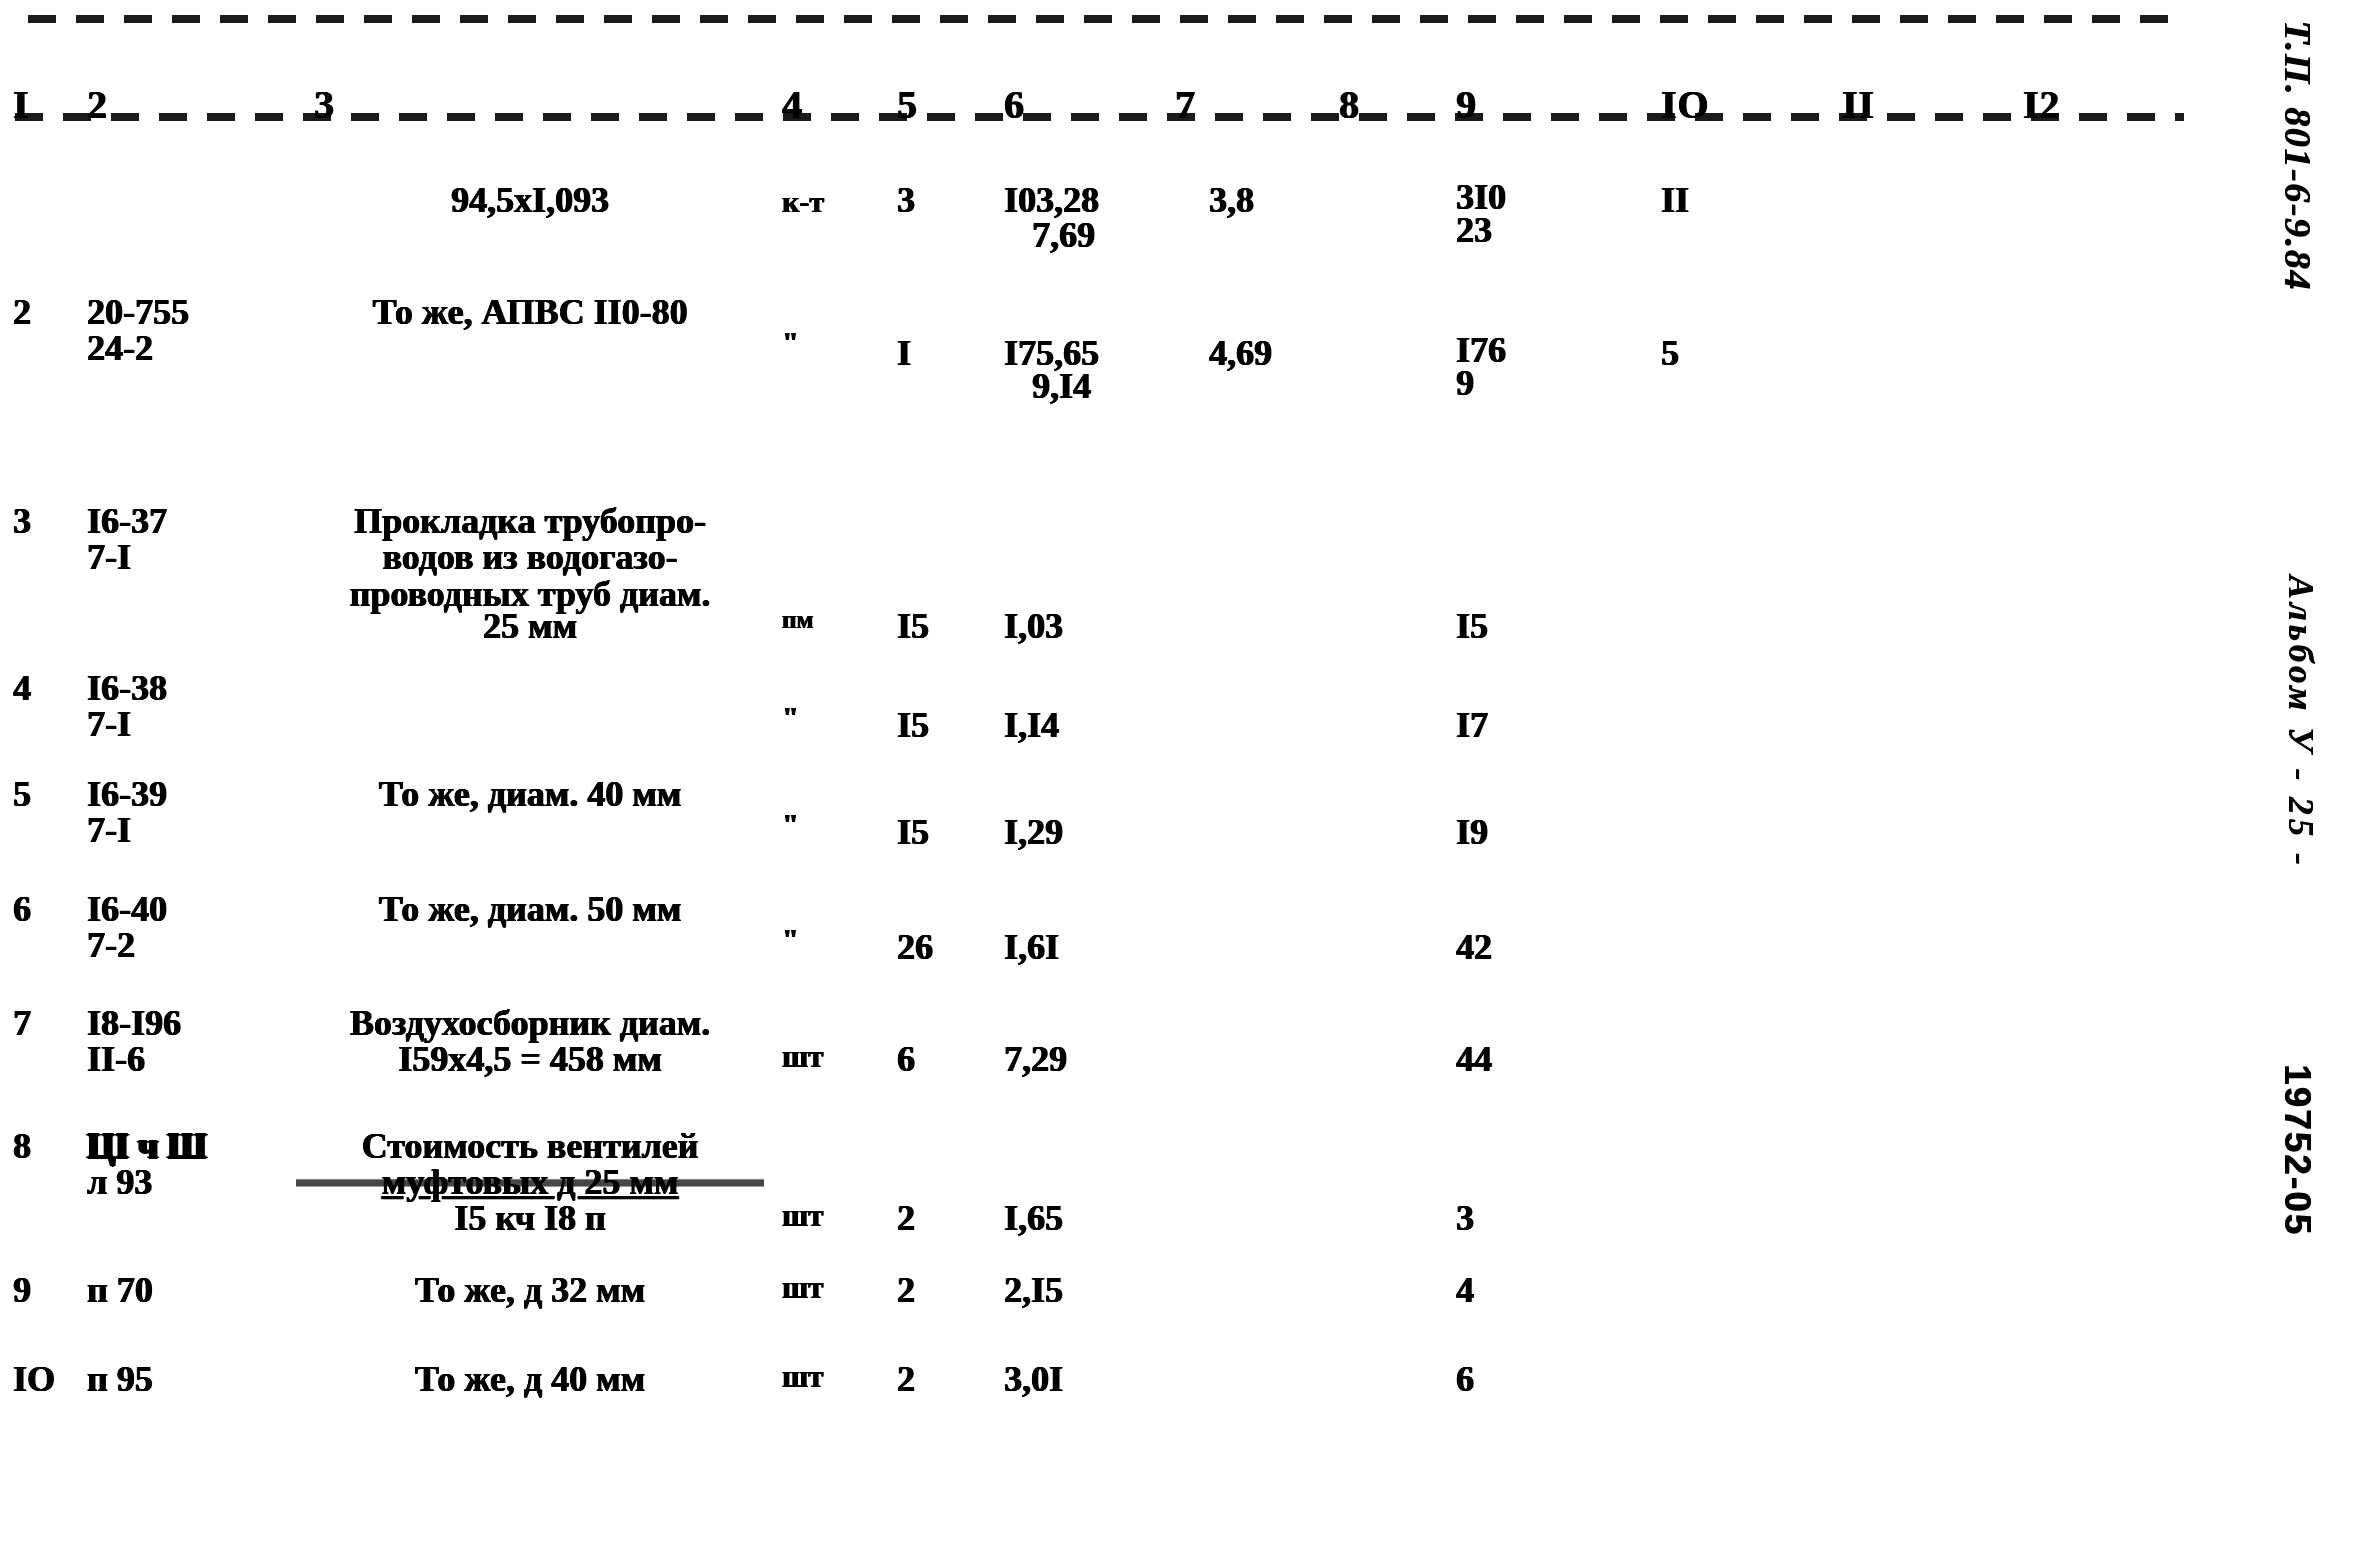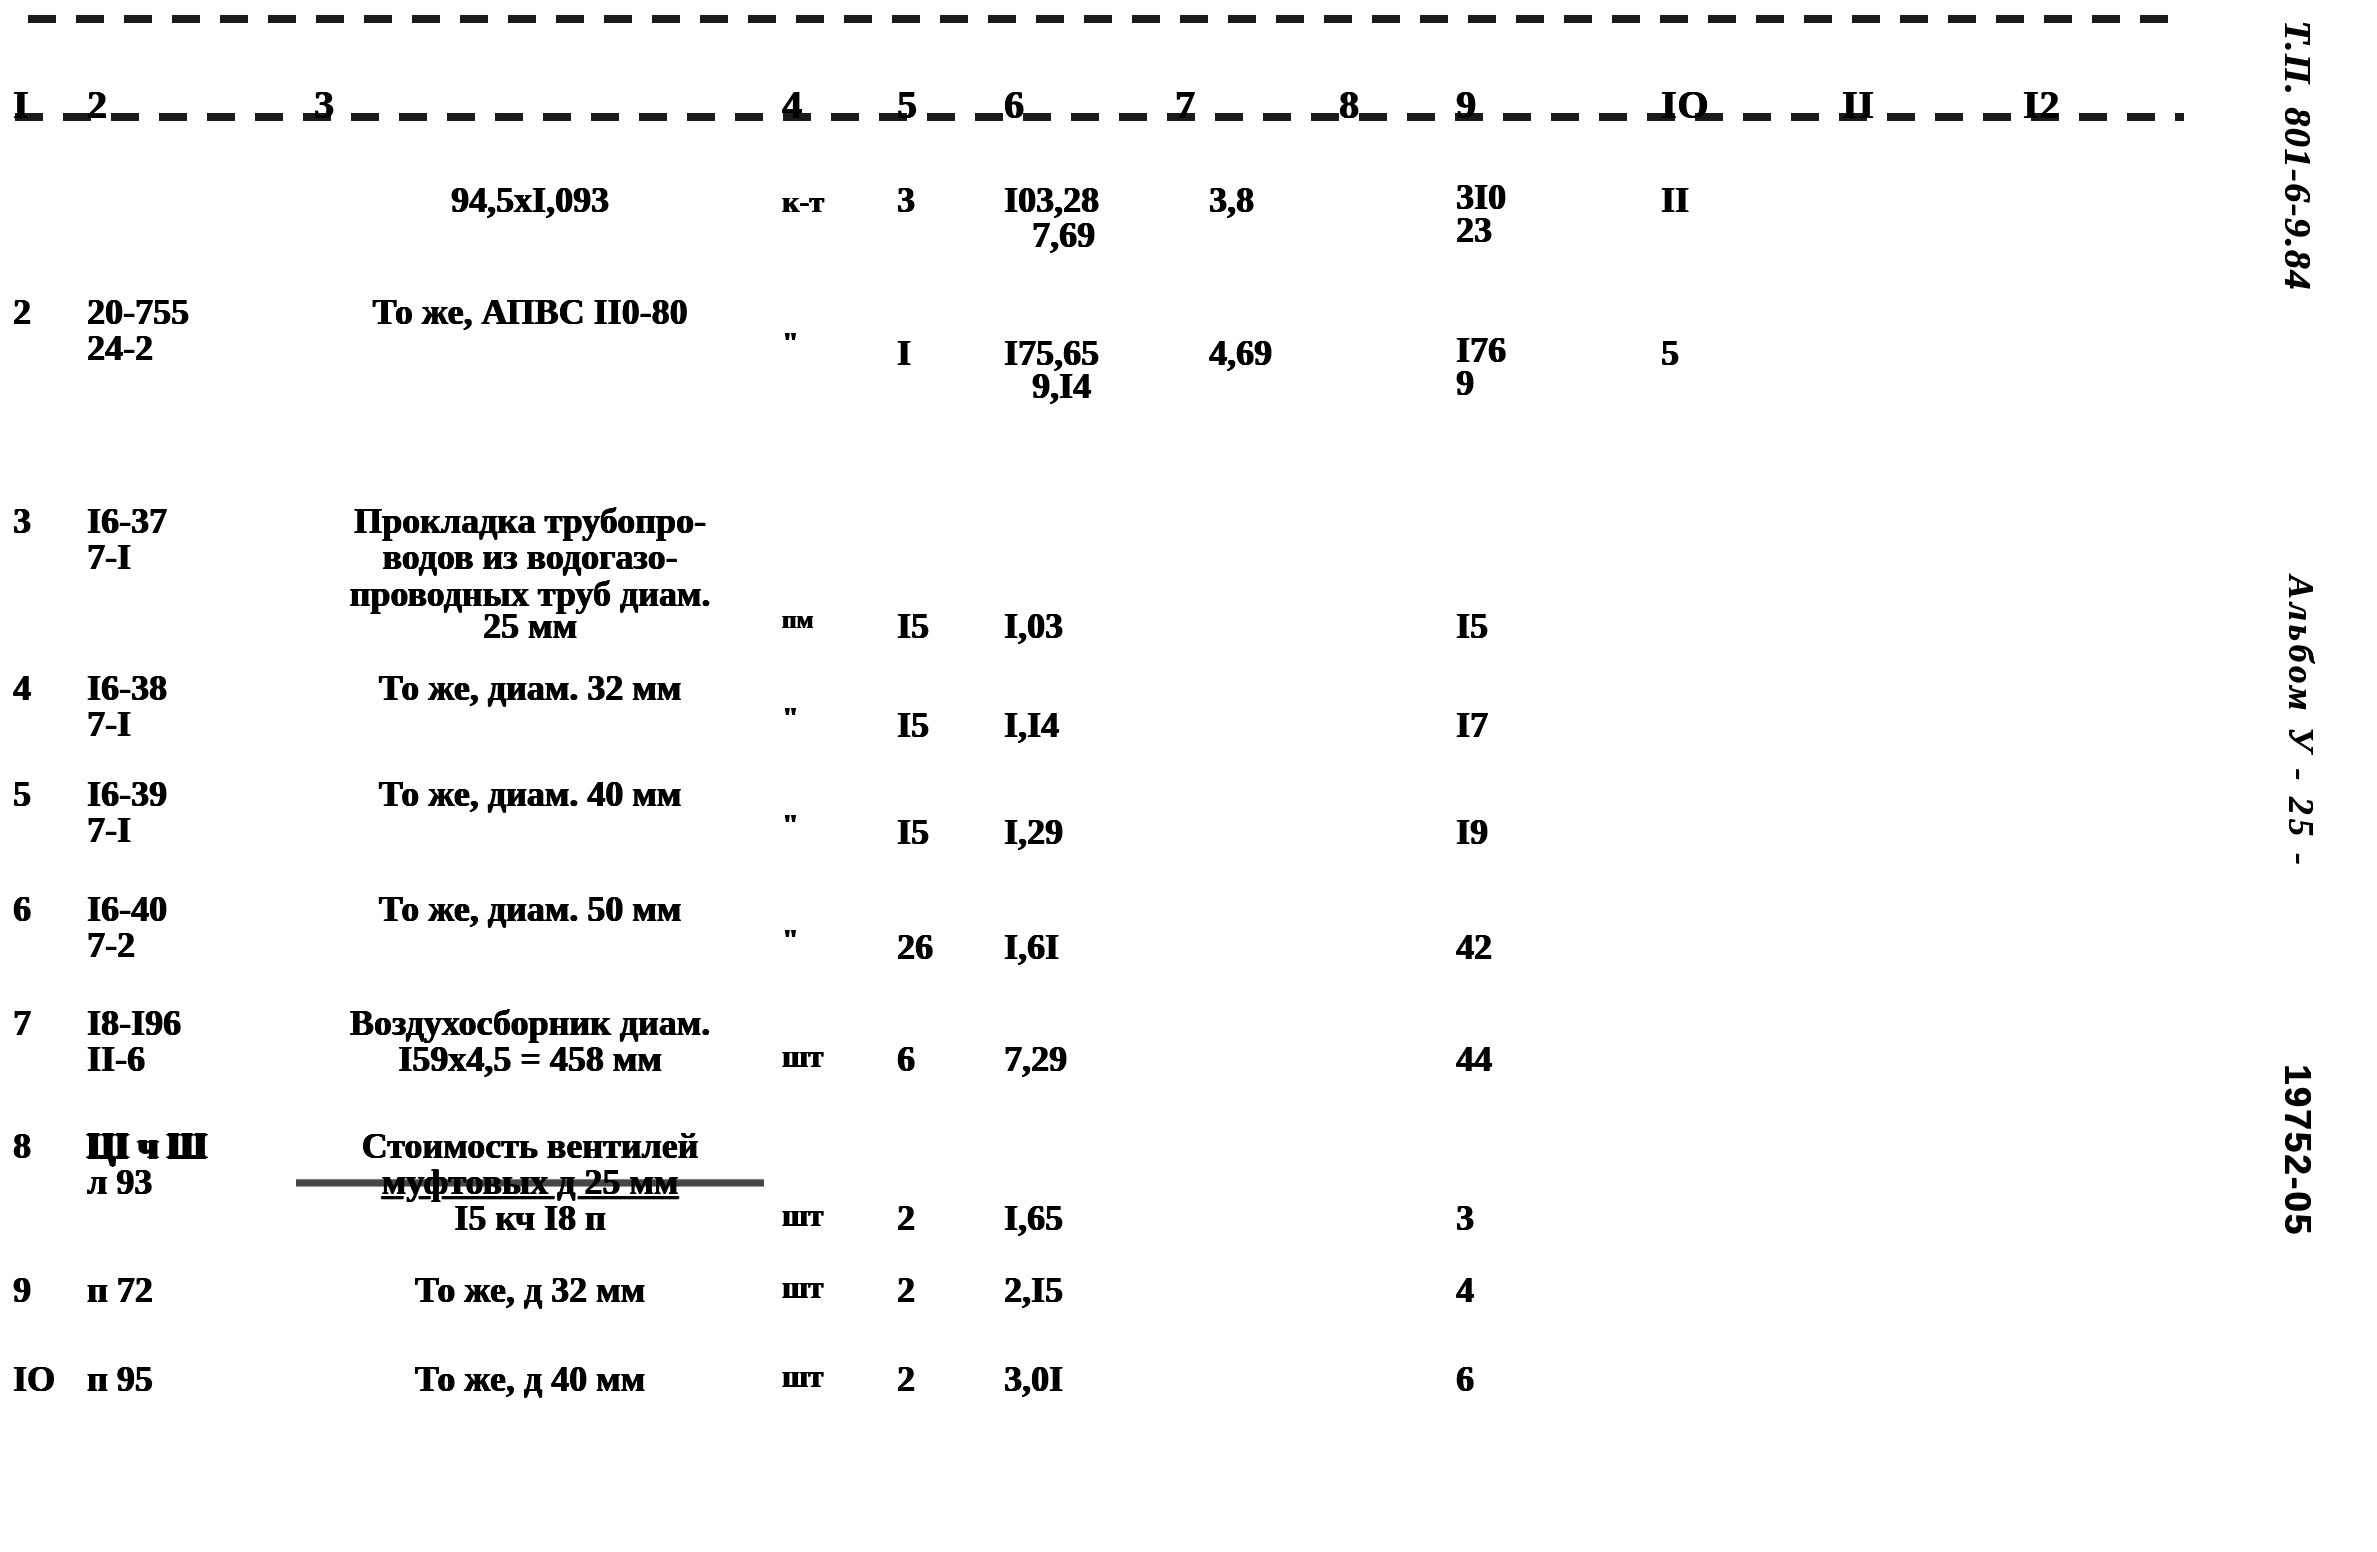--- a/index.html
+++ b/index.html
@@ -202,21 +202,20 @@
       <div class="cell c9" style="top:177px">I5</div>
       <div class="cell c10" style="top:177px"></div>
       <div class="cell c11" style="top:177px"></div>
       <div class="cell c12" style="top:177px"></div>
     </div>
 
     <div class="row" style="height:115px">
       <div class="cell c1" style="top:58px">4</div>
       <div class="cell c2" style="top:58px">I6-38</div>
       <div class="cell c2" style="top:94px">7-I</div>
-      <div class="cell c3" style="top:58px">То же, диам. 32 мм</div>
       <div class="cell c4" style="top:90px;font-size:30px">"</div>
       <div class="cell c5" style="top:95px">I5</div>
       <div class="cell c6" style="top:95px">I,I4</div>
       <div class="cell c7" style="top:95px"></div>
       <div class="cell c8" style="top:95px"></div>
       <div class="cell c9" style="top:95px">I7</div>
       <div class="cell c10" style="top:95px"></div>
       <div class="cell c11" style="top:95px"></div>
       <div class="cell c12" style="top:95px"></div>
     </div>
@@ -283,21 +282,21 @@
       <div class="cell c7" style="top:120px"></div>
       <div class="cell c8" style="top:120px"></div>
       <div class="cell c9" style="top:120px">3</div>
       <div class="cell c10" style="top:120px"></div>
       <div class="cell c11" style="top:120px"></div>
       <div class="cell c12" style="top:120px"></div>
     </div>
 
     <div class="row" style="height:94px">
       <div class="cell c1" style="top:36px">9</div>
-      <div class="cell c2" style="top:36px">п 72</div>
+      <div class="cell c2" style="top:36px">п 70</div>
       <div class="cell c3" style="top:36px">То же, д 32 мм</div>
       <div class="cell c4" style="top:36px;font-size:31px">шт</div>
       <div class="cell c5" style="top:36px">2</div>
       <div class="cell c6" style="top:36px">2,I5</div>
       <div class="cell c7" style="top:36px"></div>
       <div class="cell c8" style="top:36px"></div>
       <div class="cell c9" style="top:36px">4</div>
       <div class="cell c10" style="top:36px"></div>
       <div class="cell c11" style="top:36px"></div>
       <div class="cell c12" style="top:36px"></div>

